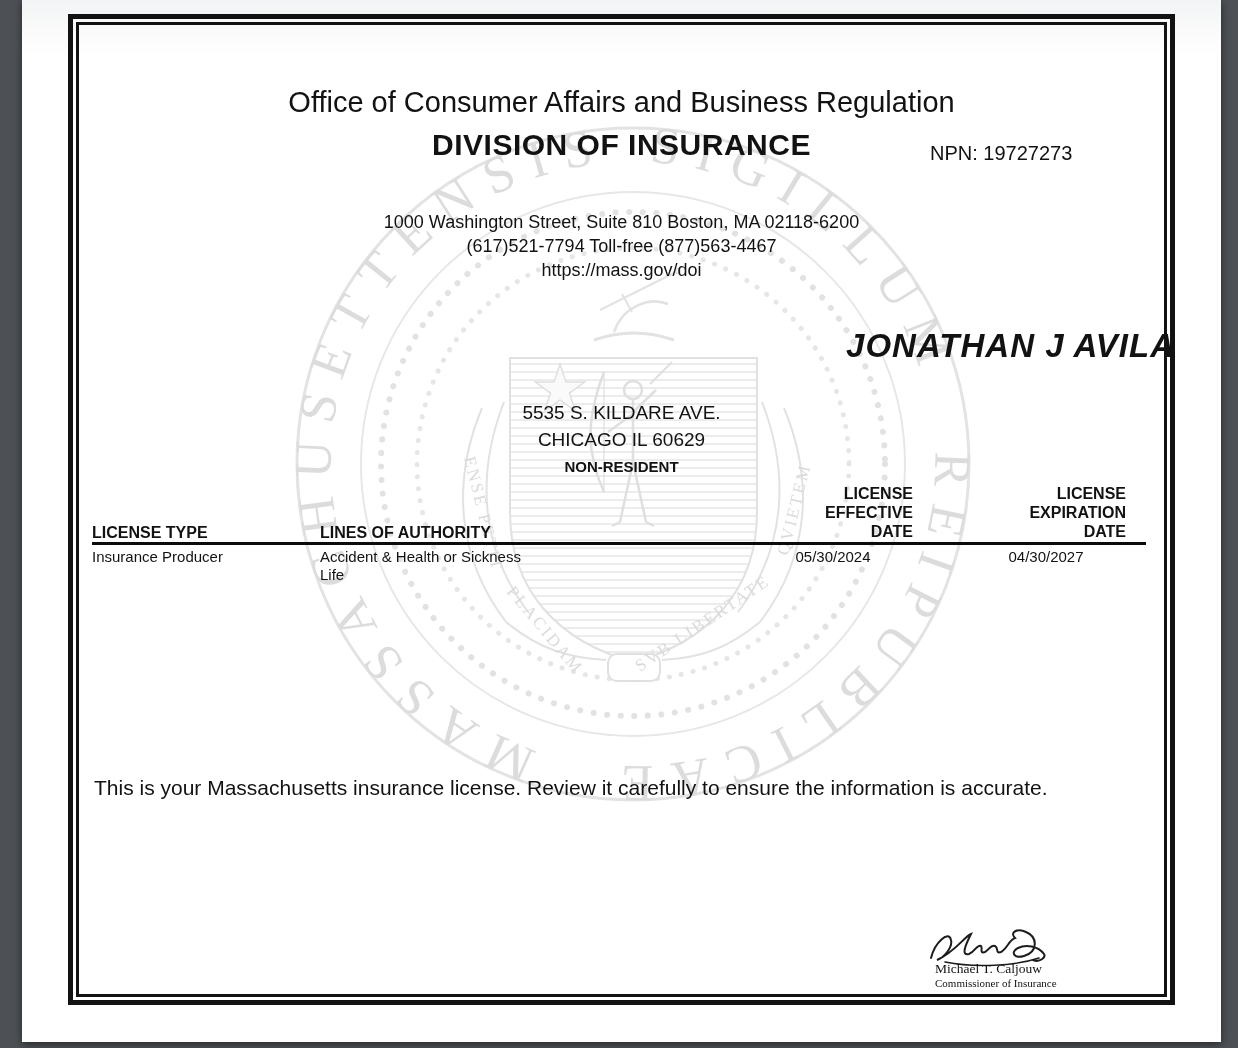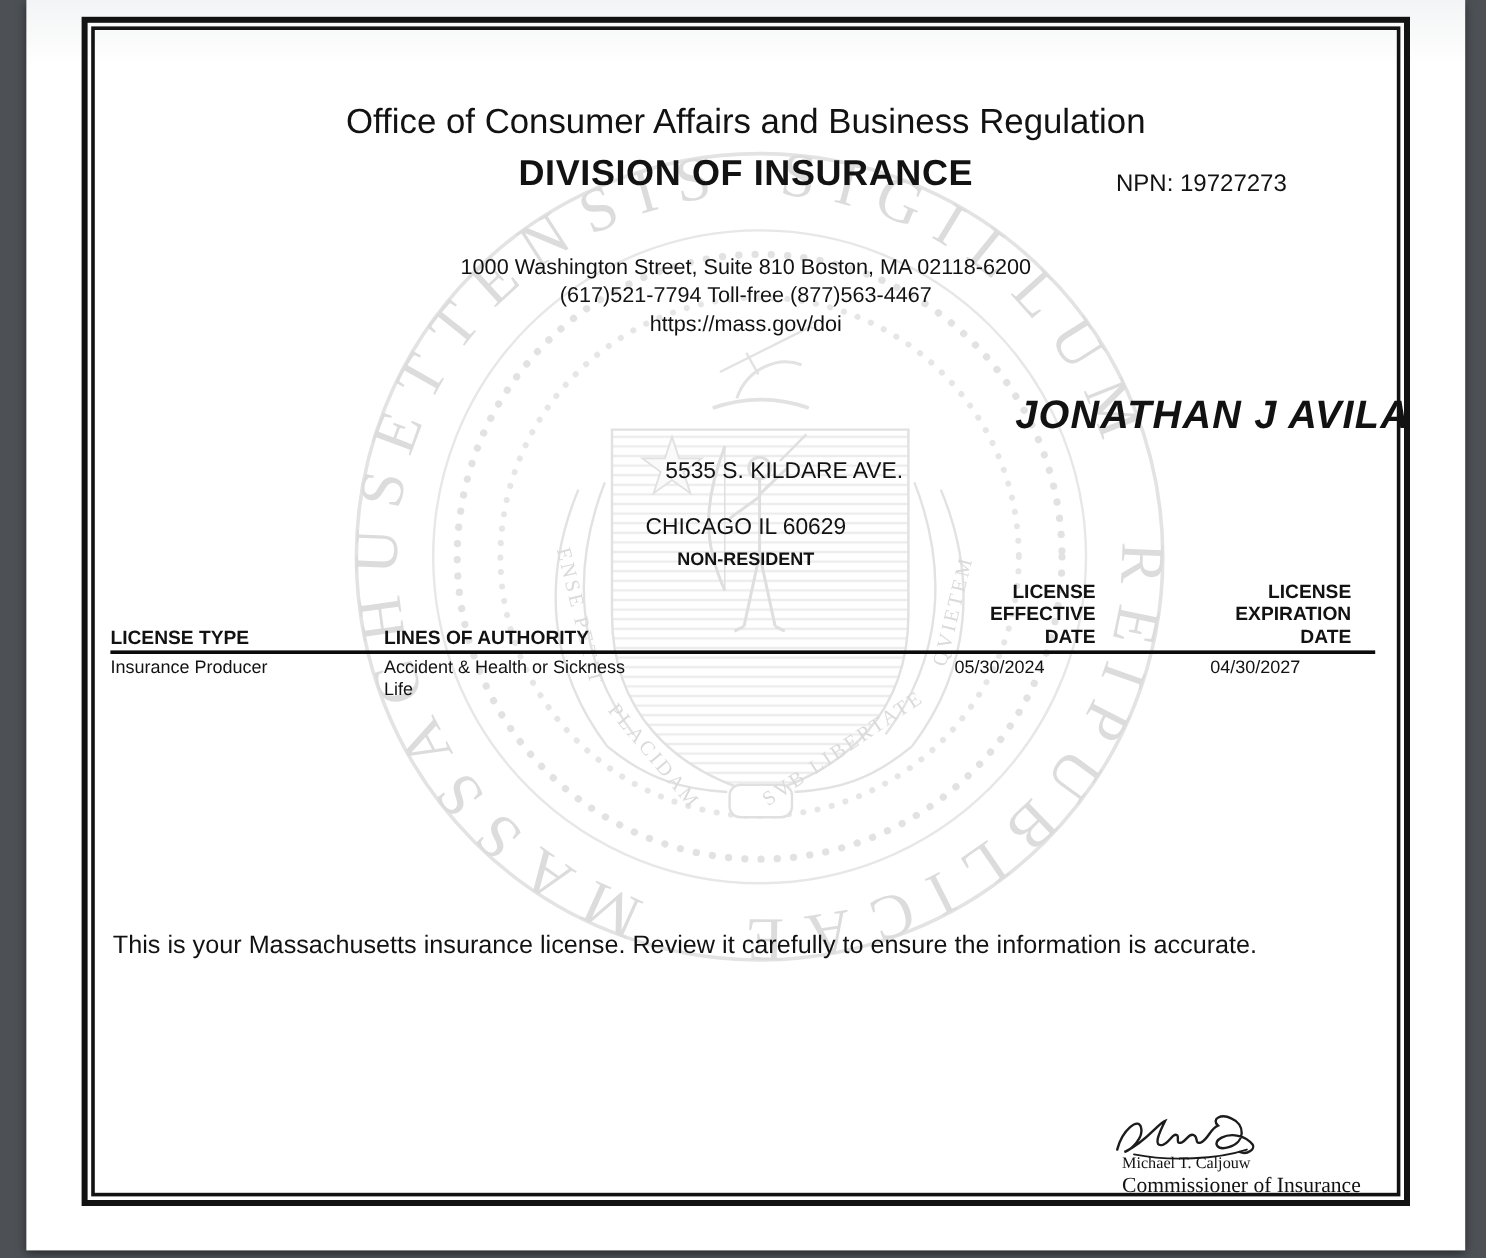--- a/index.html
+++ b/index.html
@@ -30,40 +30,40 @@
   }
   .content{position:absolute;left:0;top:0;width:100%;height:100%;z-index:3;color:#121212;}
   .abs{position:absolute;}
   .cblock{left:46px;width:1107px;text-align:center;}
   .doc-title{top:36px;font-size:37px;font-weight:bold;letter-spacing:.5px;}
   .doc-subtitle{top:86px;font-size:29px;}
   .doc-division{top:128px;font-size:30px;font-weight:bold;letter-spacing:.5px;}
   .npn{left:908px;top:142px;font-size:20px;}
   .contact{top:210px;font-size:18px;line-height:24px;}
   .licensee-name{top:327px;font-size:33px;font-weight:bold;font-style:italic;letter-spacing:1px;text-align:right;}
-  .lic-addr1{top:382px;font-size:19px;padding-left:32px;}
+  .lic-addr1{top:402px;font-size:19px;}
   .lic-addr2{top:429px;font-size:19px;}
   .residency{top:458px;font-size:15px;font-weight:bold;}
   .th{font-size:16px;font-weight:bold;}
   .th-single{top:524px;}
   .th-multi{top:484px;line-height:19px;text-align:right;width:160px;}
   .col1{left:70px;}
   .col2{left:298px;}
   .col3c{left:731px;}
   .col4c{left:944px;}
   .rule{top:542px;left:70px;width:1054px;height:3px;background:#0b0b0b;}
   .td{top:548px;font-size:15px;line-height:18px;}
   .tdc{width:160px;text-align:center;}
   .note{left:72px;font-size:21px;width:1010px;}
   .note1{top:776px;}
   .note2{top:816px;}
   .email{text-decoration:underline;text-underline-offset:3px;color:#121212;cursor:pointer;}
   .sig-img{left:903px;top:926px;}
   .sig-name{left:913px;top:961px;font-family:"Liberation Serif", serif;font-size:13.5px;}
-  .sig-title{left:913px;top:977px;font-family:"Liberation Serif", serif;font-size:18px;}
+  .sig-title{left:913px;top:977px;font-family:"Liberation Serif", serif;font-size:11px;}
 </style>
 </head>
 <body>
 
 <div class="page">
 
   <svg class="watermark" viewBox="22 0 1199 1042" width="1199" height="1042" xmlns="http://www.w3.org/2000/svg">
     <defs>
       <pattern id="hatch" width="8" height="8" patternUnits="userSpaceOnUse">
         <path d="M0,4 H8" stroke="#ececec" stroke-width="2"></path>

